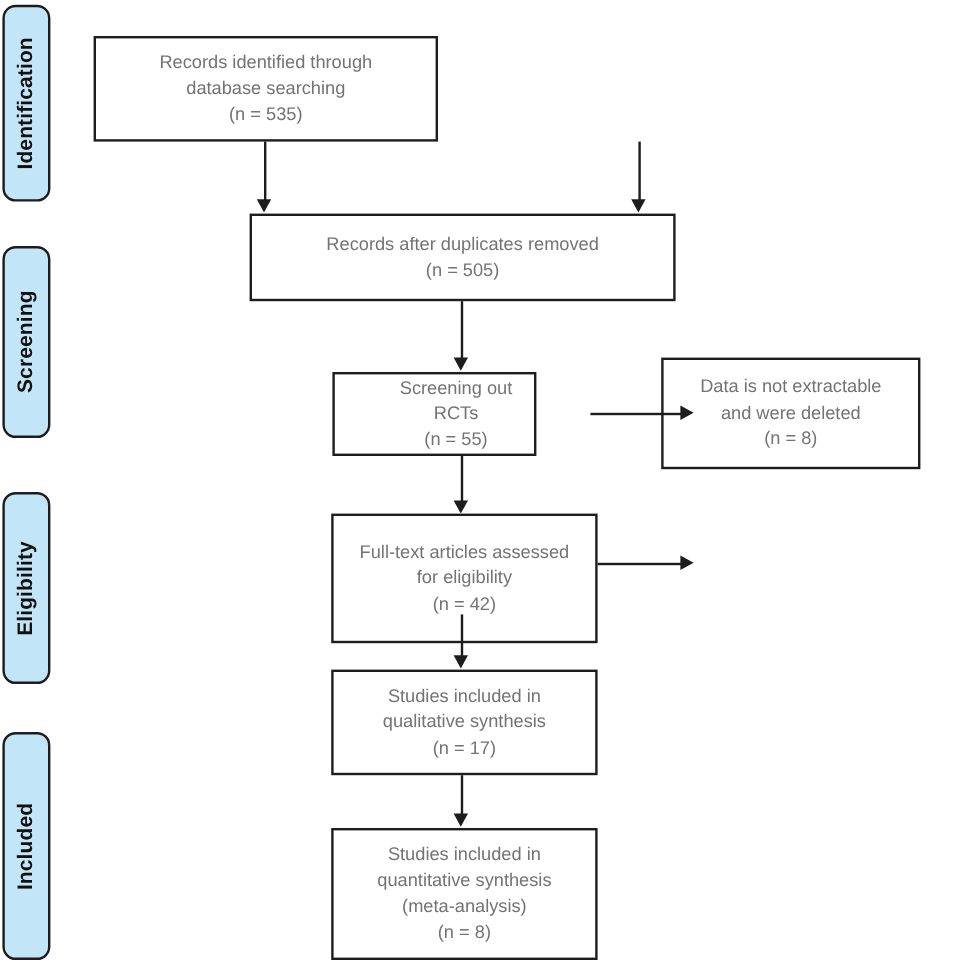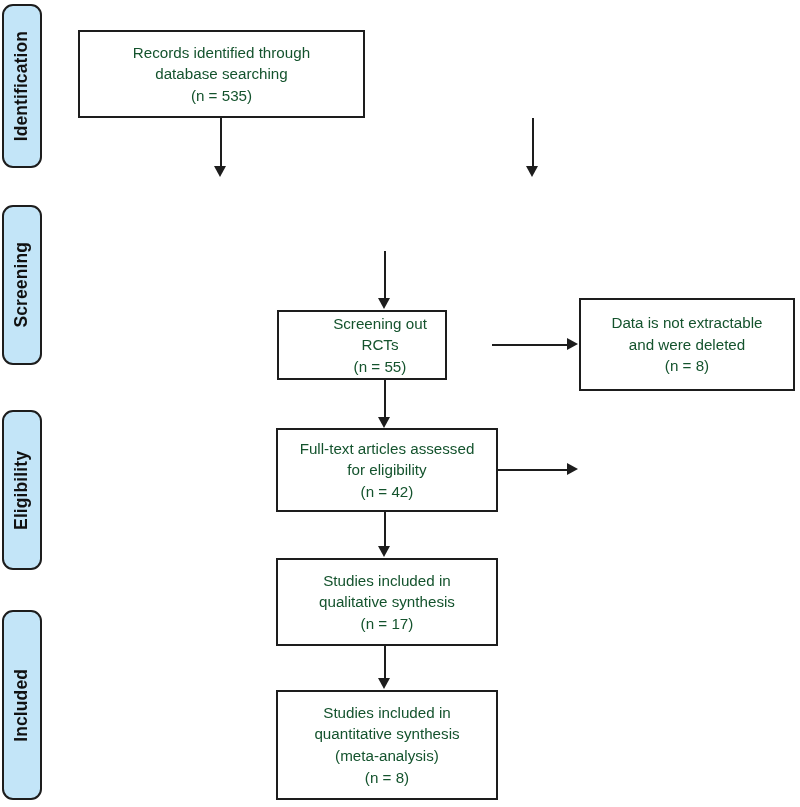--- a/index.html
+++ b/index.html
@@ -51,21 +51,21 @@
     border: 2px solid #1d1d1d;
     display: flex;
     align-items: center;
     justify-content: center;
     text-align: center;
     padding: 2px 6px;
   }
   .flow-box .btext {
     font-size: 15.2px;
     line-height: 1.42;
-    color: #14532d;
+    color: #737373;
     white-space: pre-line;
   }
   .vline {
     position: absolute;
     width: 2px;
     background: #1d1d1d;
   }
   .hline {
     position: absolute;
     height: 2px;
@@ -115,42 +115,46 @@
 (n = 535)</span>
   </div>
 
 
   <div class="vline" style="left:220px; top:118px; height:49px;"></div>
   <div class="arrow-down" style="left:214px; top:166px;"></div>
 
   <div class="vline" style="left:532px; top:118px; height:49px;"></div>
   <div class="arrow-down" style="left:526px; top:166px;"></div>
 
+  <div class="flow-box" style="left:208px; top:178px; width:355px; height:73px;">
+    <span class="btext">Records after duplicates removed
+(n = 505)</span>
+  </div>
 
   <div class="vline" style="left:384px; top:251px; height:48px;"></div>
   <div class="arrow-down" style="left:378px; top:298px;"></div>
 
   <div class="flow-box" style="left:277px; top:310px; width:170px; height:70px;padding-left:42px;">
     <span class="btext">Screening out RCTs
 (n = 55)</span>
   </div>
 
-  <div class="flow-box" style="left:579px; top:298px; width:216px; height:93px;">
+  <div class="flow-box" style="left:551px; top:298px; width:216px; height:93px;">
     <span class="btext">Data is not extractable
 and were deleted
 (n = 8)</span>
   </div>
 
   <div class="hline" style="left:492px; top:344px; width:76px;"></div>
   <div class="arrow-right" style="left:567px; top:338px;"></div>
 
   <div class="vline" style="left:384px; top:380px; height:40px;"></div>
   <div class="arrow-down" style="left:378px; top:417px;"></div>
 
-  <div class="flow-box" style="left:276px; top:428px; width:222px; height:84px;">
+  <div class="flow-box" style="left:276px; top:428px; width:222px; height:108px;">
     <span class="btext">Full-text articles assessed
 for eligibility
 (n =  42)</span>
   </div>
 
 
   <div class="hline" style="left:498px; top:469px; width:70px;"></div>
   <div class="arrow-right" style="left:567px; top:463px;"></div>
 
   <div class="vline" style="left:384px; top:512px; height:36px;"></div>

